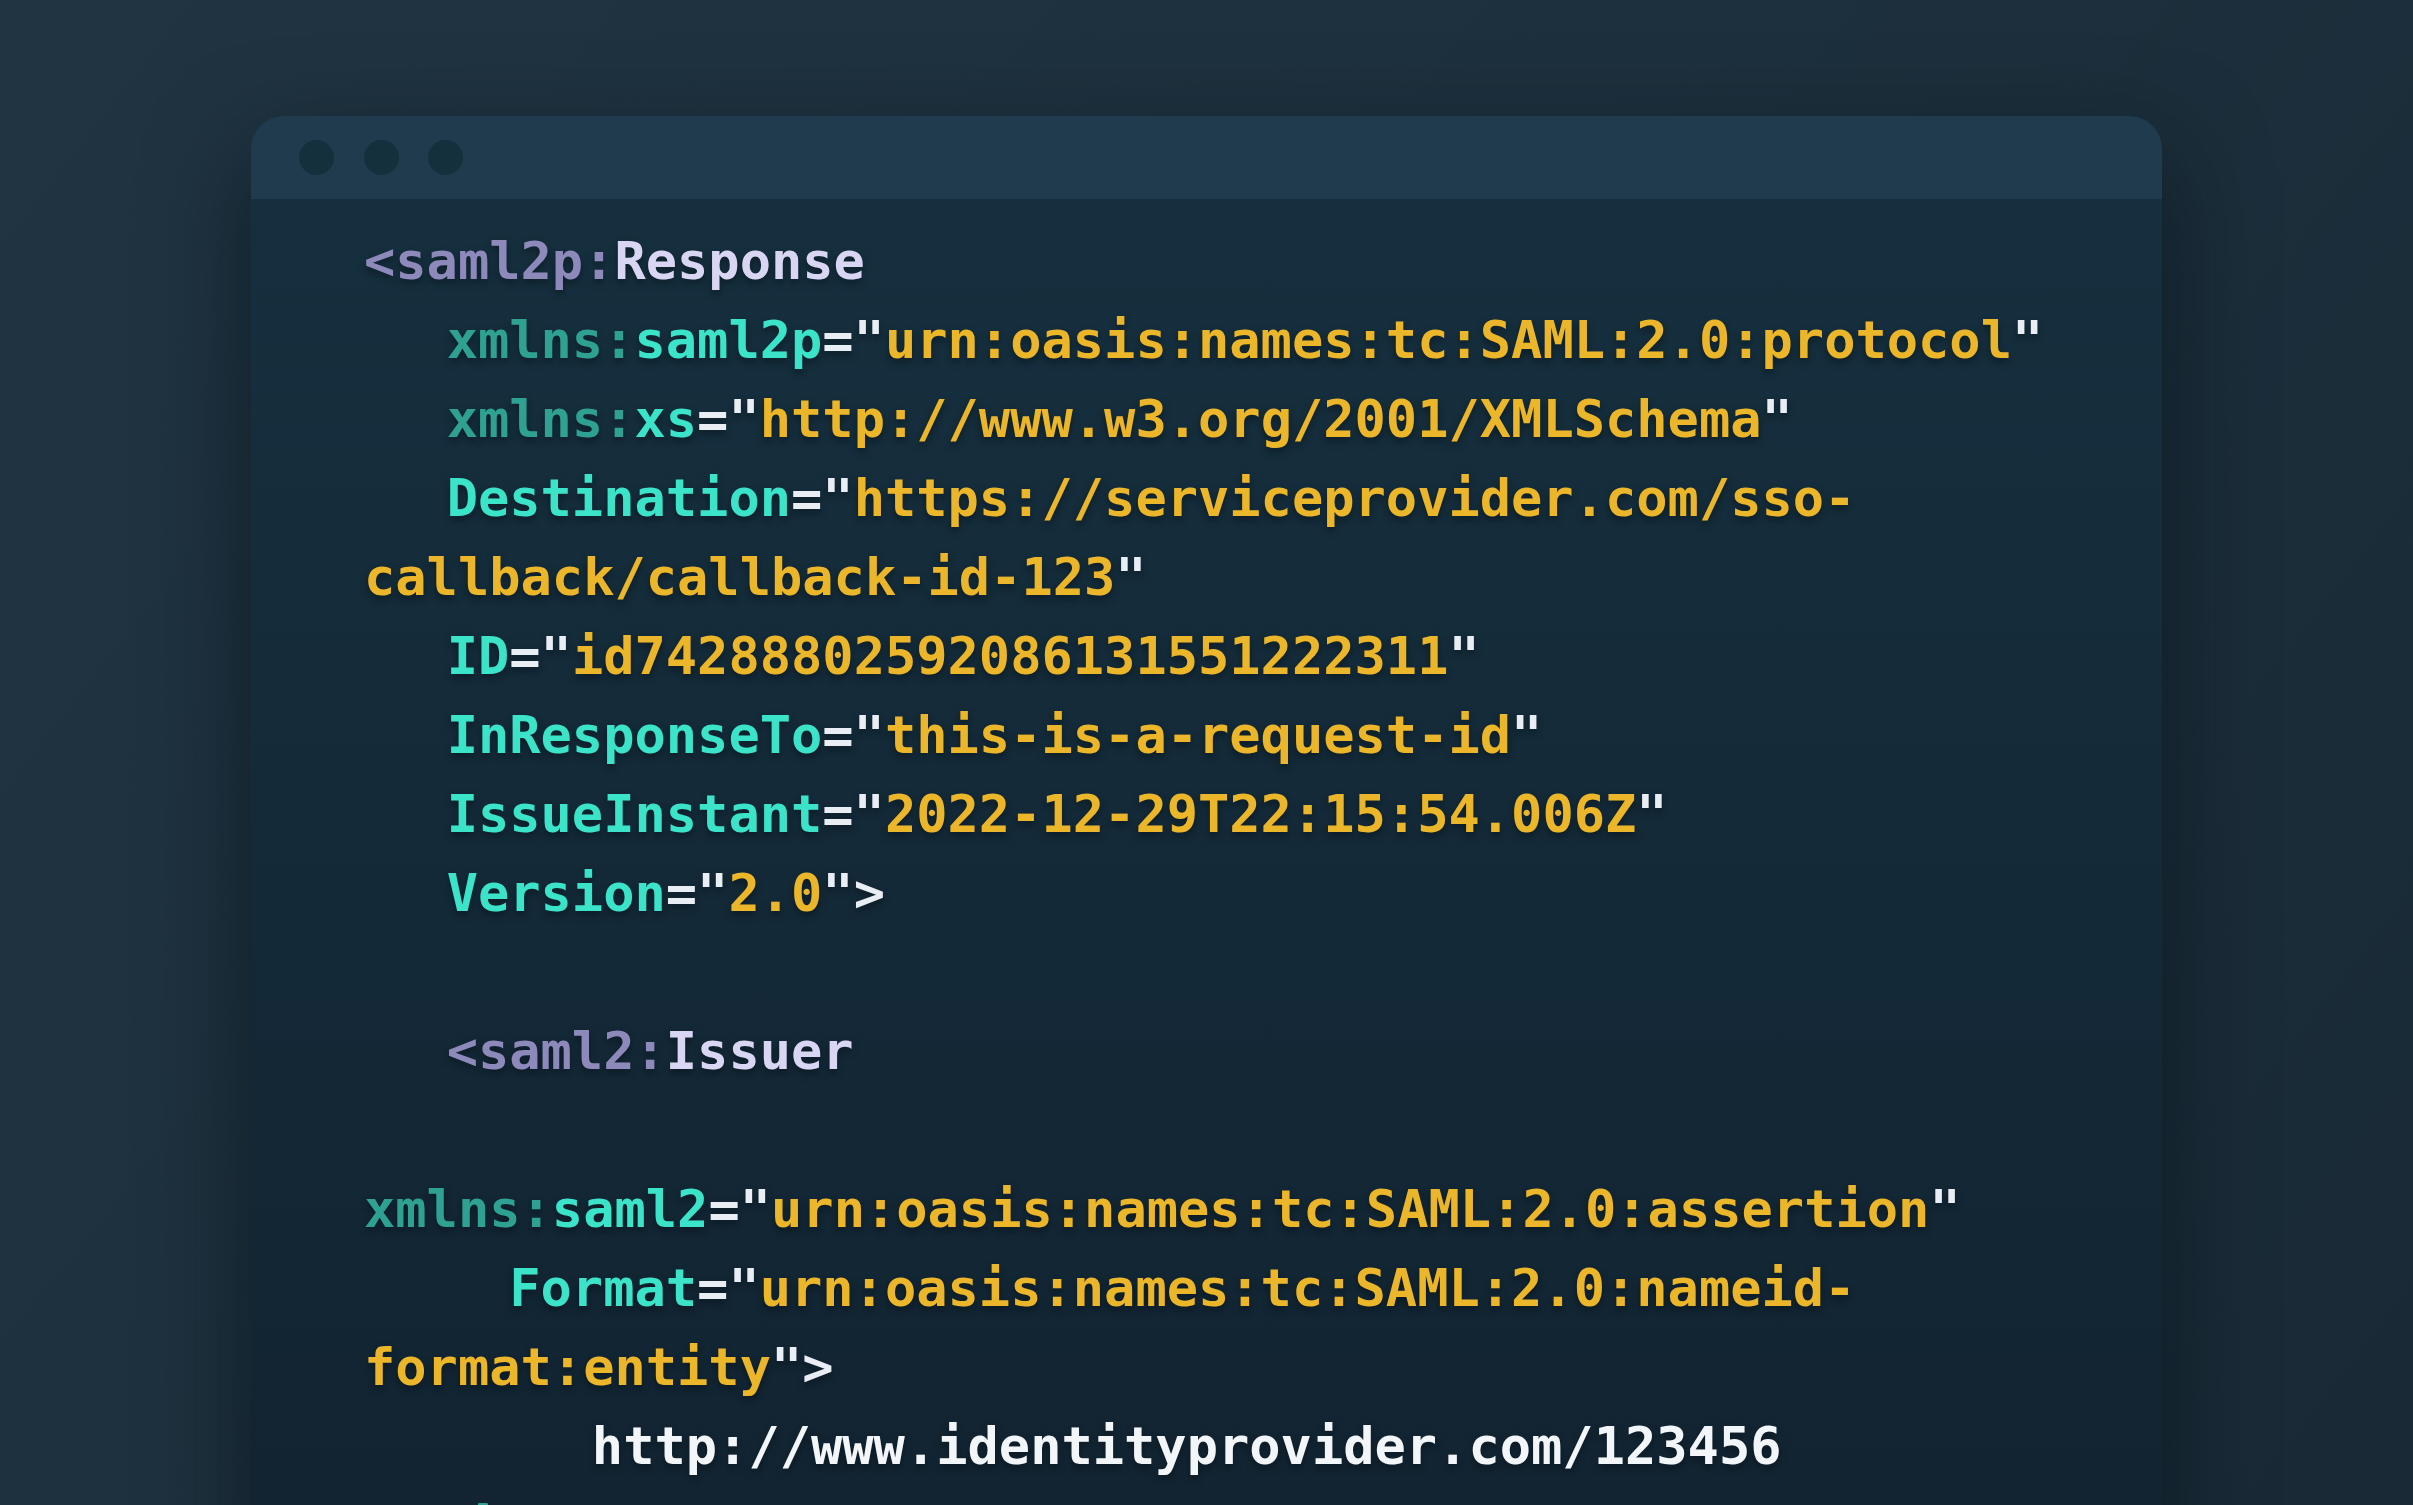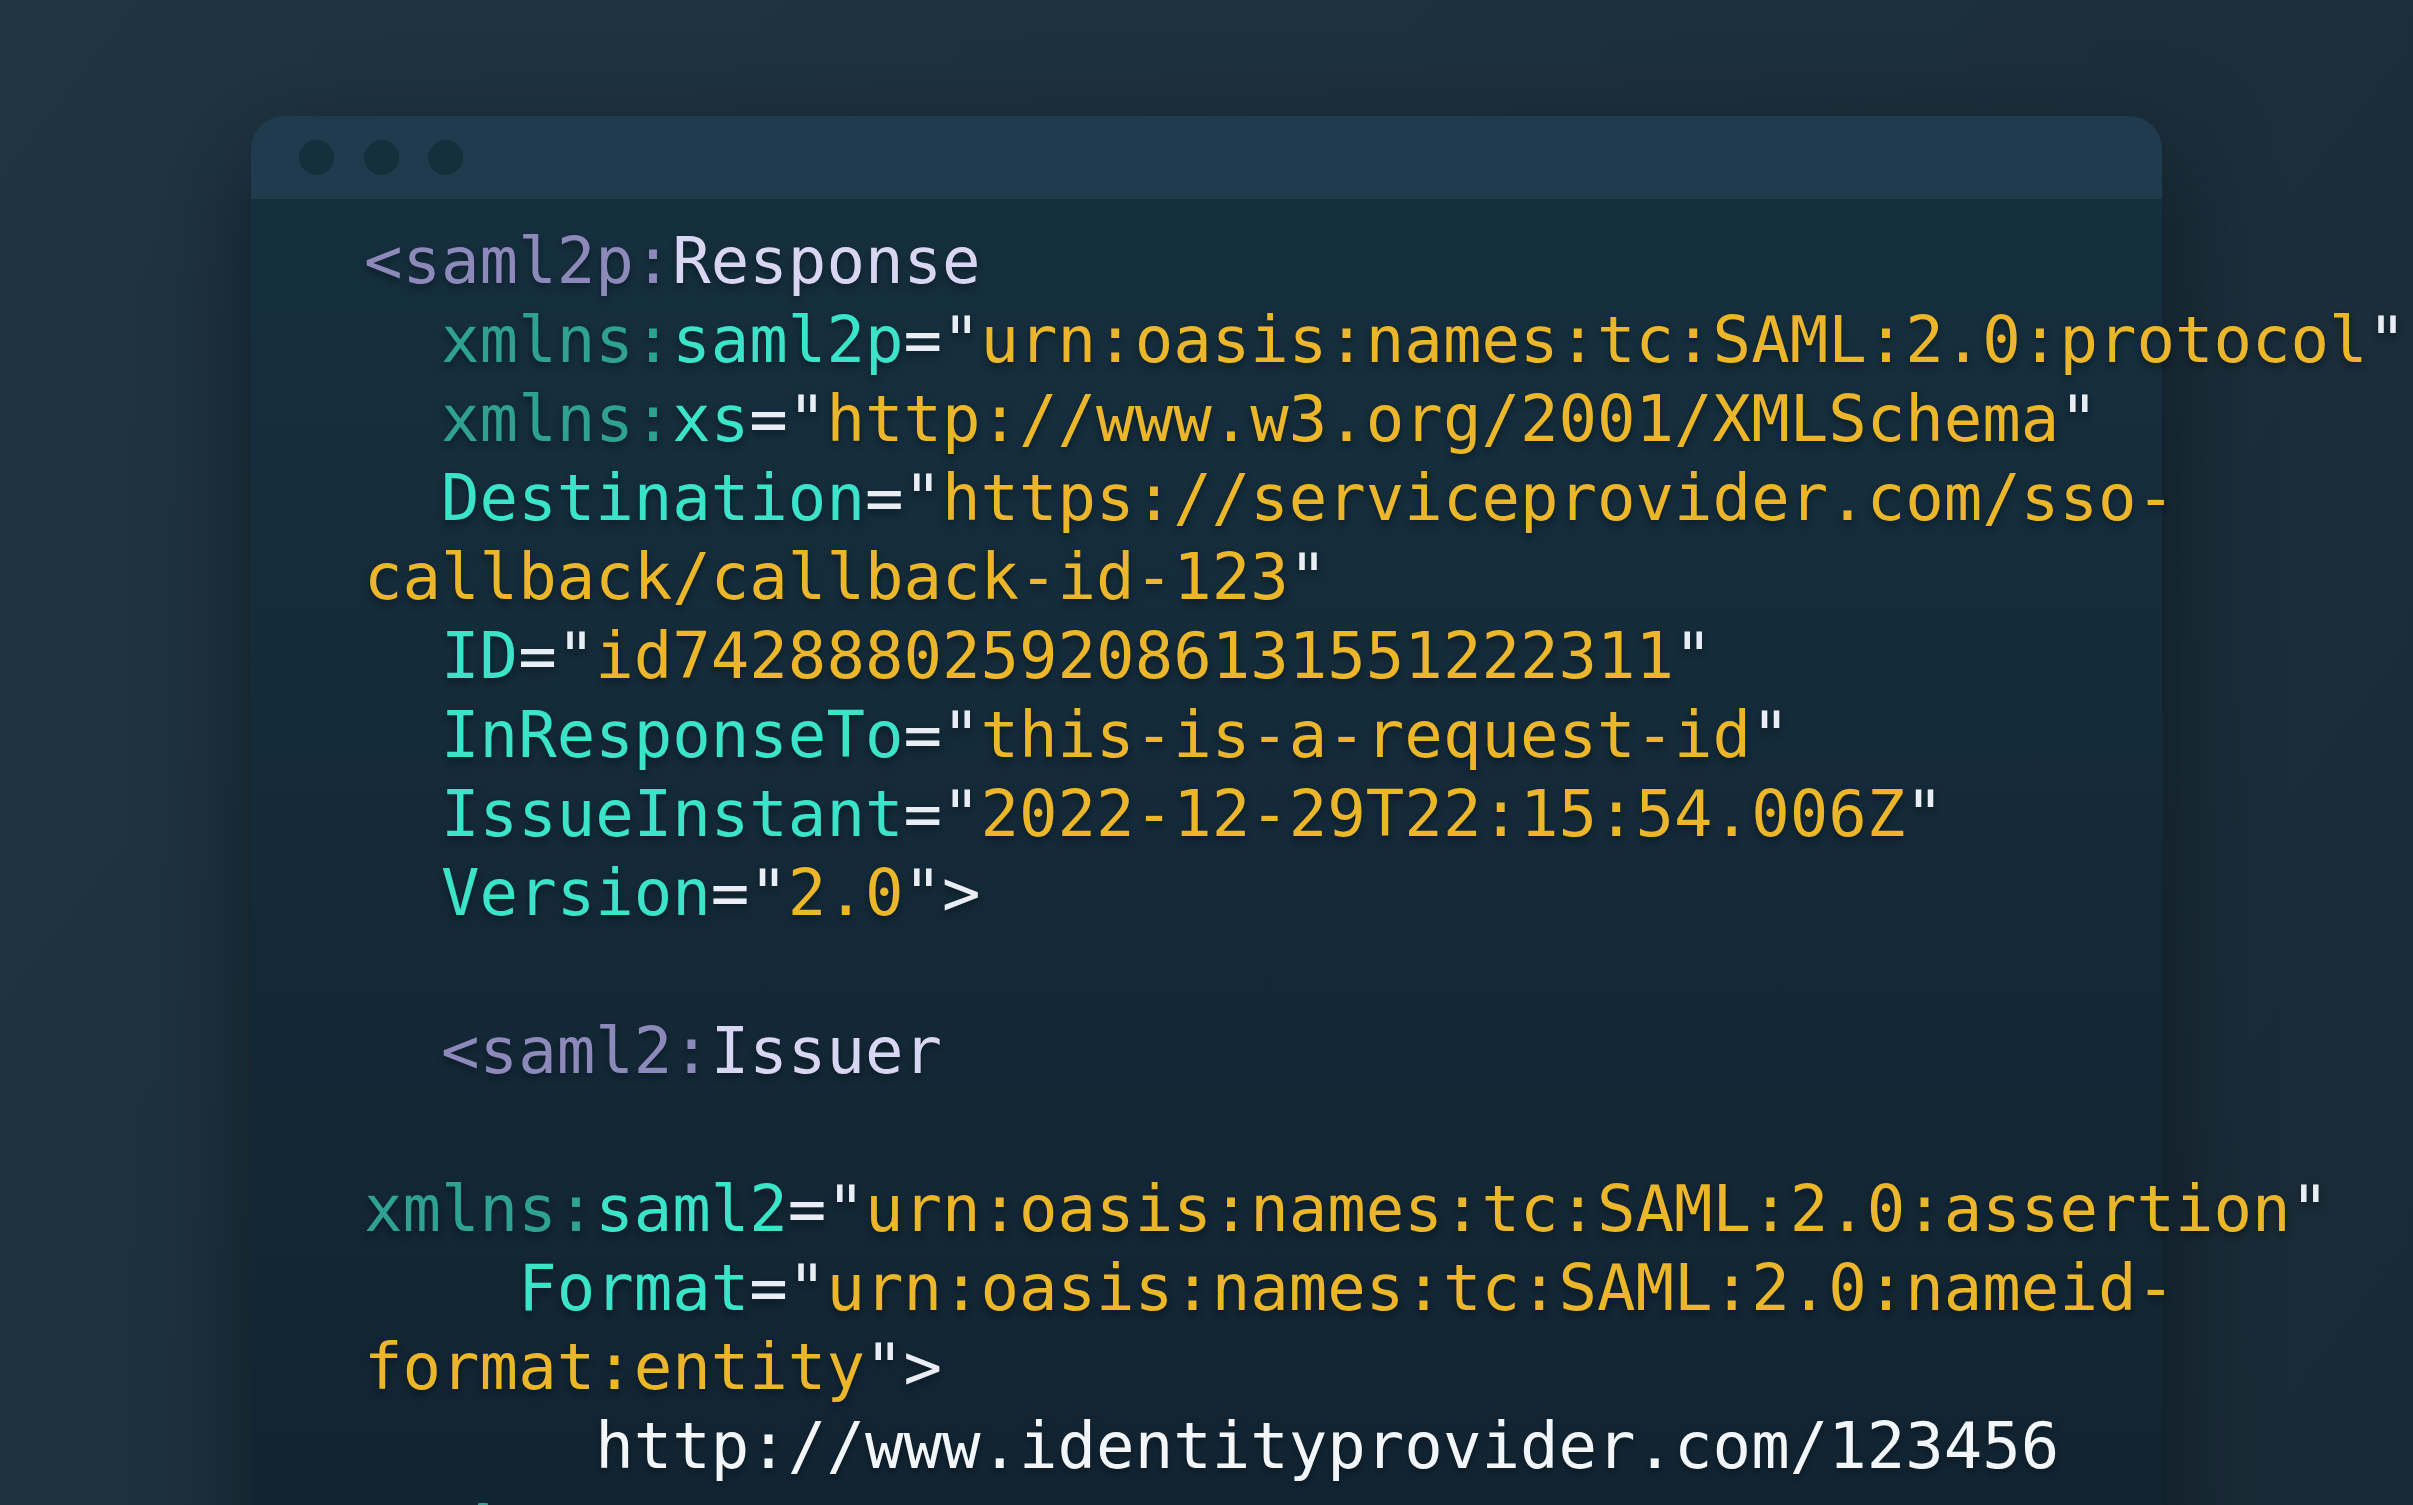--- a/index.html
+++ b/index.html
@@ -36,39 +36,39 @@
   .dot {
     width: 35px;
     height: 35px;
     border-radius: 50%;
     background: var(--c-control-dot);
     margin-right: 29.5px;
     flex: 0 0 auto;
   }
   .code {
     padding: 23px 19px 0 113px;
-    font-size: 64px;
+    font-size: 52px;
     line-height: 79px;
-    font-weight: 400;
+    font-weight: 700;
     white-space: pre;
     letter-spacing: 0;
   }
   .code-line {
     min-height: 79px;
   }
   .code-line span {
     text-shadow: 0 3.8px 7.5px rgba(4, 14, 20, 0.5);
   }
   .tk-tag-ns   { color: var(--c-tag-ns); }
   .tk-tag-name { color: var(--c-tag-name); }
   .tk-ns       { color: var(--c-ns); }
   .tk-attr     { color: var(--c-attr); }
   .tk-punct    { color: var(--c-punct); }
   .tk-val      { color: var(--c-val); }
-  .tk-plain    { color: var(--c-plain); }
+  .tk-plain    { color: var(--c-plain); margin-left: 20px; }
   .clip-tip {
     position: absolute;
     left: 478px;
     top: 1503px;
     width: 10px;
     height: 2.5px;
     border-radius: 1.3px 1.3px 0 0;
     background: var(--c-clip-tip);
   }
 </style>

